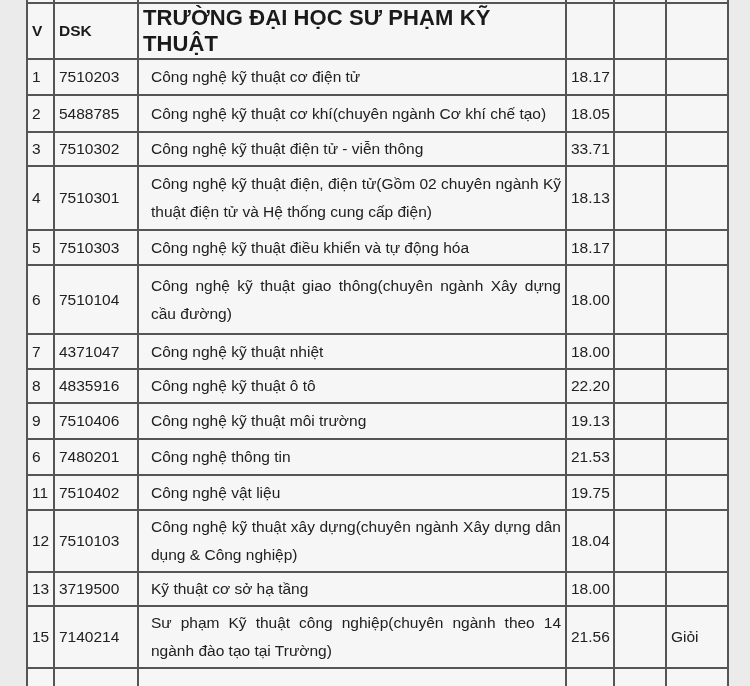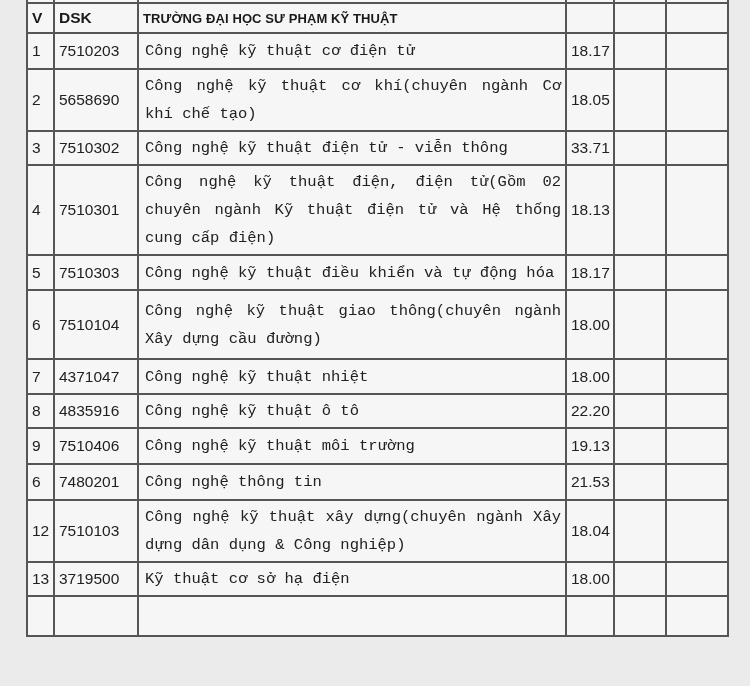--- a/index.html
+++ b/index.html
@@ -34,28 +34,27 @@
     text-align: left;
     white-space: normal;
     word-wrap: break-word;
   }
   tr.header-row th {
     font-weight: bold;
     font-size: 15.5px;
     color: #1a1a1a;
   }
   tr.header-row th.school-title {
-    font-size: 13px;
+    font-size: 22px;
     letter-spacing: 0.1px;
   }
   td.major-name {
     text-align: justify;
     line-height: 28px;
-    padding: 2px 4px 2px 6px;
-    font-family: Liberation Mono, monospace;
+    padding: 2px 4px 2px 12px;
   }
   
   .rh30 { height: 30px; }
   .rh31 { height: 31px; }
   .rh33 { height: 33px; }
   .rh35 { height: 35px; }
   .rh36 { height: 36px; }
   .rh37 { height: 37px; }
   .rh61 { height: 61px; }
   .rh64 { height: 64px; }
@@ -100,21 +99,21 @@
       <td>1</td>
       <td>7510203</td>
       <td class="major-name">Công nghệ kỹ thuật cơ điện tử</td>
       <td>18.17</td>
       <td></td>
       <td></td>
     </tr>
 
     <tr class="rh37">
       <td>2</td>
-      <td>5658690</td>
+      <td>5488785</td>
       <td class="major-name">Công nghệ kỹ thuật cơ khí(chuyên ngành Cơ khí chế tạo)</td>
       <td>18.05</td>
       <td></td>
       <td></td>
     </tr>
 
     <tr class="rh31">
       <td>3</td>
       <td>7510302</td>
       <td class="major-name">Công nghệ kỹ thuật điện tử - viễn thông</td>
@@ -179,40 +178,56 @@
 
     <tr class="rh36">
       <td>6</td>
       <td>7480201</td>
       <td class="major-name">Công nghệ thông tin</td>
       <td>21.53</td>
       <td></td>
       <td></td>
     </tr>
 
+    <tr class="rh35">
+      <td>11</td>
+      <td>7510402</td>
+      <td class="major-name">Công nghệ vật liệu</td>
+      <td>19.75</td>
+      <td></td>
+      <td></td>
+    </tr>
 
     <tr class="rh66">
       <td>12</td>
       <td>7510103</td>
       <td class="major-name">Công nghệ kỹ thuật xây dựng(chuyên ngành Xây dựng dân dụng &amp; Công nghiệp)</td>
       <td>18.04</td>
       <td></td>
       <td></td>
     </tr>
 
     <tr class="rh33">
       <td>13</td>
       <td>3719500</td>
-      <td class="major-name">Kỹ thuật cơ sở hạ điện</td>
+      <td class="major-name">Kỹ thuật cơ sở hạ tầng</td>
       <td>18.00</td>
       <td></td>
       <td></td>
     </tr>
 
 
+    <tr class="rh61">
+      <td>15</td>
+      <td>7140214</td>
+      <td class="major-name">Sư phạm Kỹ thuật công nghiệp(chuyên ngành theo 14 ngành đào tạo tại Trường)</td>
+      <td>21.56</td>
+      <td></td>
+      <td>Giỏi</td>
+    </tr>
 
     <tr class="rh40">
       <td></td>
       <td></td>
       <td></td>
       <td></td>
       <td></td>
       <td></td>
     </tr>
   </tbody>

